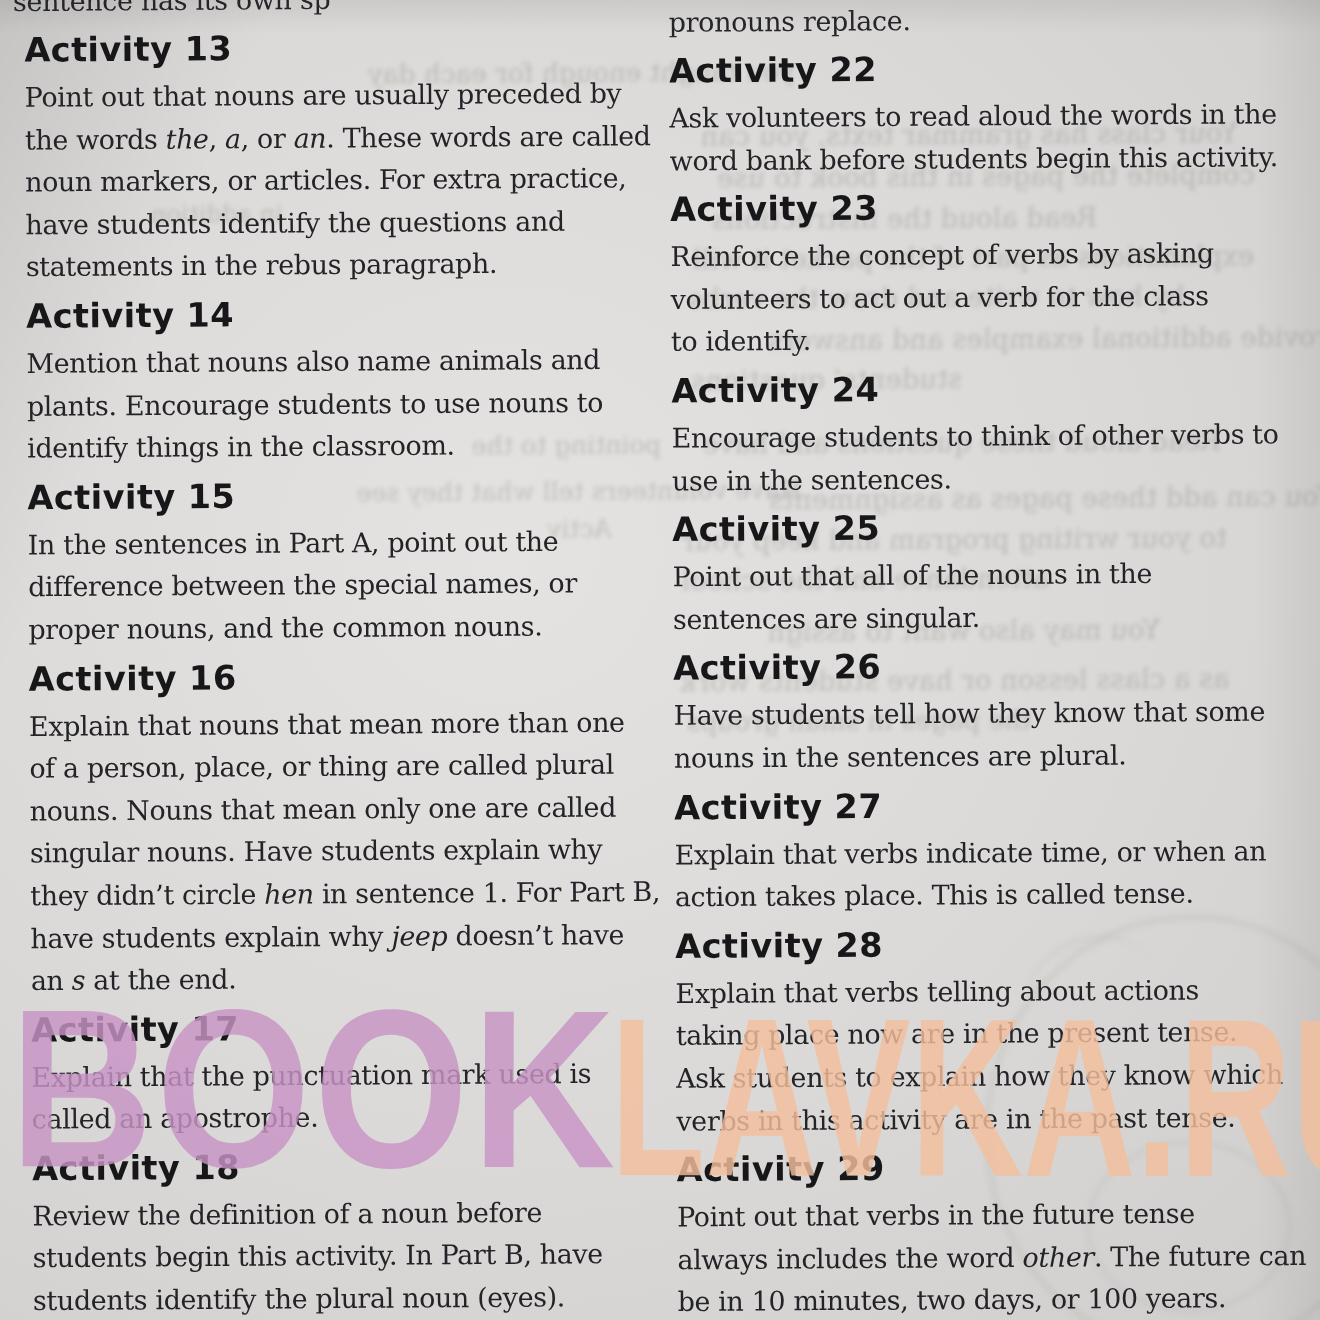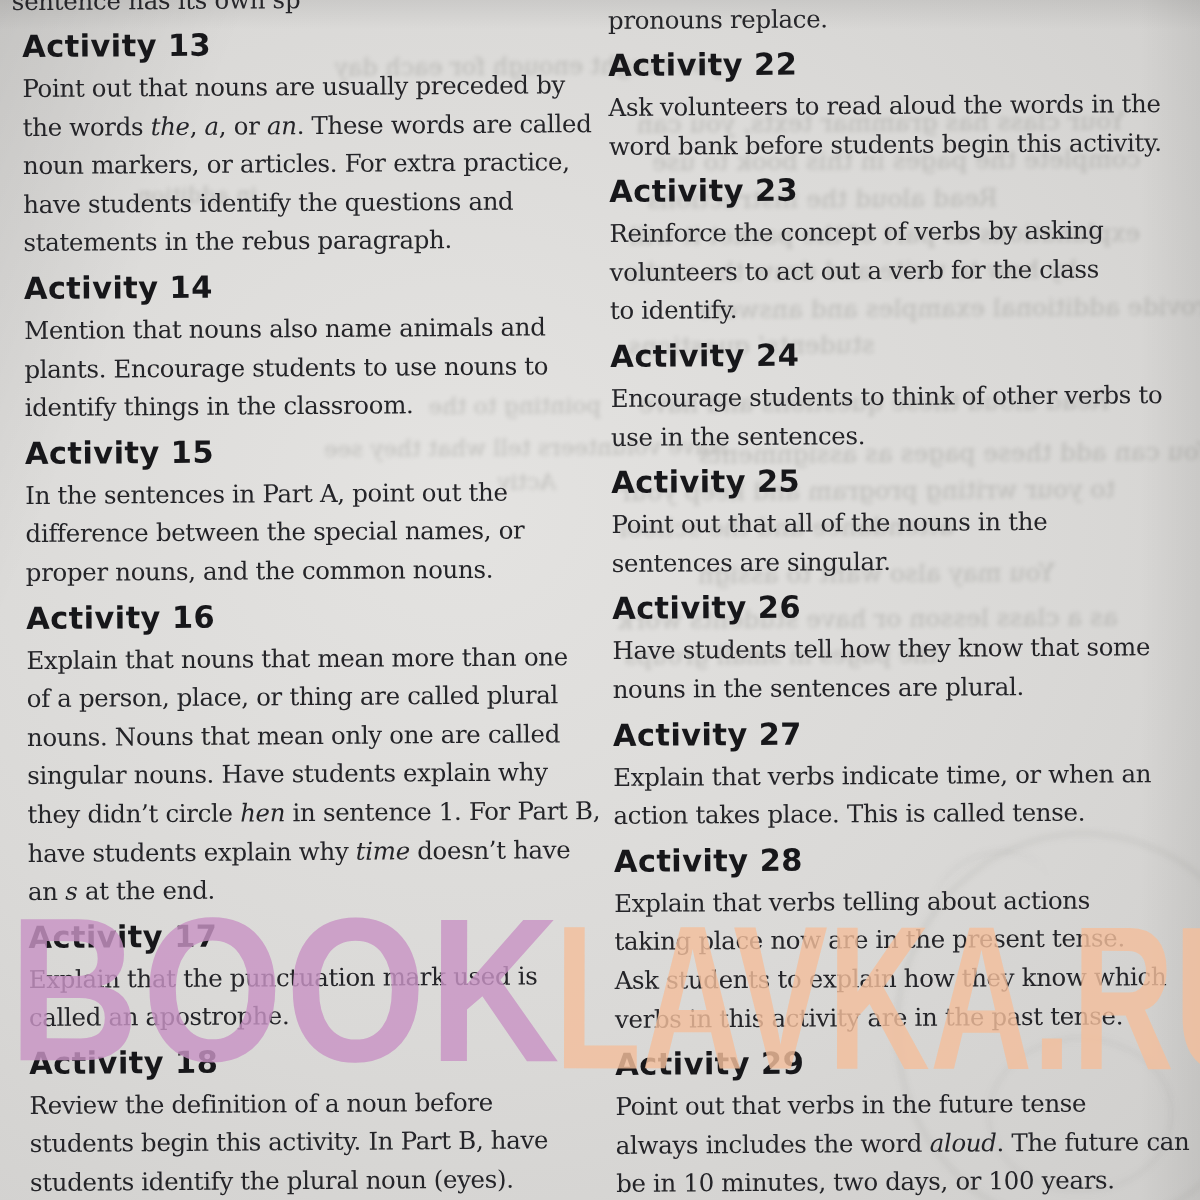--- a/index.html
+++ b/index.html
@@ -136,21 +136,21 @@
 difference between the special names, or
 proper nouns, and the common nouns.</p>
       </section>
       <section>
         <h2 class="act">Activity 16</h2>
         <p class="bodytext">Explain that nouns that mean more than one
 of a person, place, or thing are called plural
 nouns. Nouns that mean only one are called
 singular nouns. Have students explain why
 they didn’t circle <i>hen</i> in sentence 1. For Part B,
-have students explain why <i>time</i> doesn’t have
+have students explain why <i>jeep</i> doesn’t have
 an <i>s</i> at the end.</p>
       </section>
       <section>
         <h2 class="act">Activity 17</h2>
         <p class="bodytext">Explain that the punctuation mark used is
 called an apostrophe.</p>
       </section>
       <section>
         <h2 class="act">Activity 18</h2>
         <p class="bodytext">Review the definition of a noun before
@@ -196,21 +196,21 @@
       <section>
         <h2 class="act">Activity 28</h2>
         <p class="bodytext">Explain that verbs telling about actions
 taking place now are in the present tense.
 Ask students to explain how they know which
 verbs in this activity are in the past tense.</p>
       </section>
       <section>
         <h2 class="act">Activity 29</h2>
         <p class="bodytext">Point out that verbs in the future tense
-always includes the word <i>aloud</i>. The future can
+always includes the word <i>other</i>. The future can
 be in 10 minutes, two days, or 100 years.</p>
       </section>
     </div>
 
     <div class="watermark">
       <span class="wm wm-book">BOOK</span>
       <span class="wm wm-lavka">LAVKA.RU</span>
     </div>
 
   </div>

